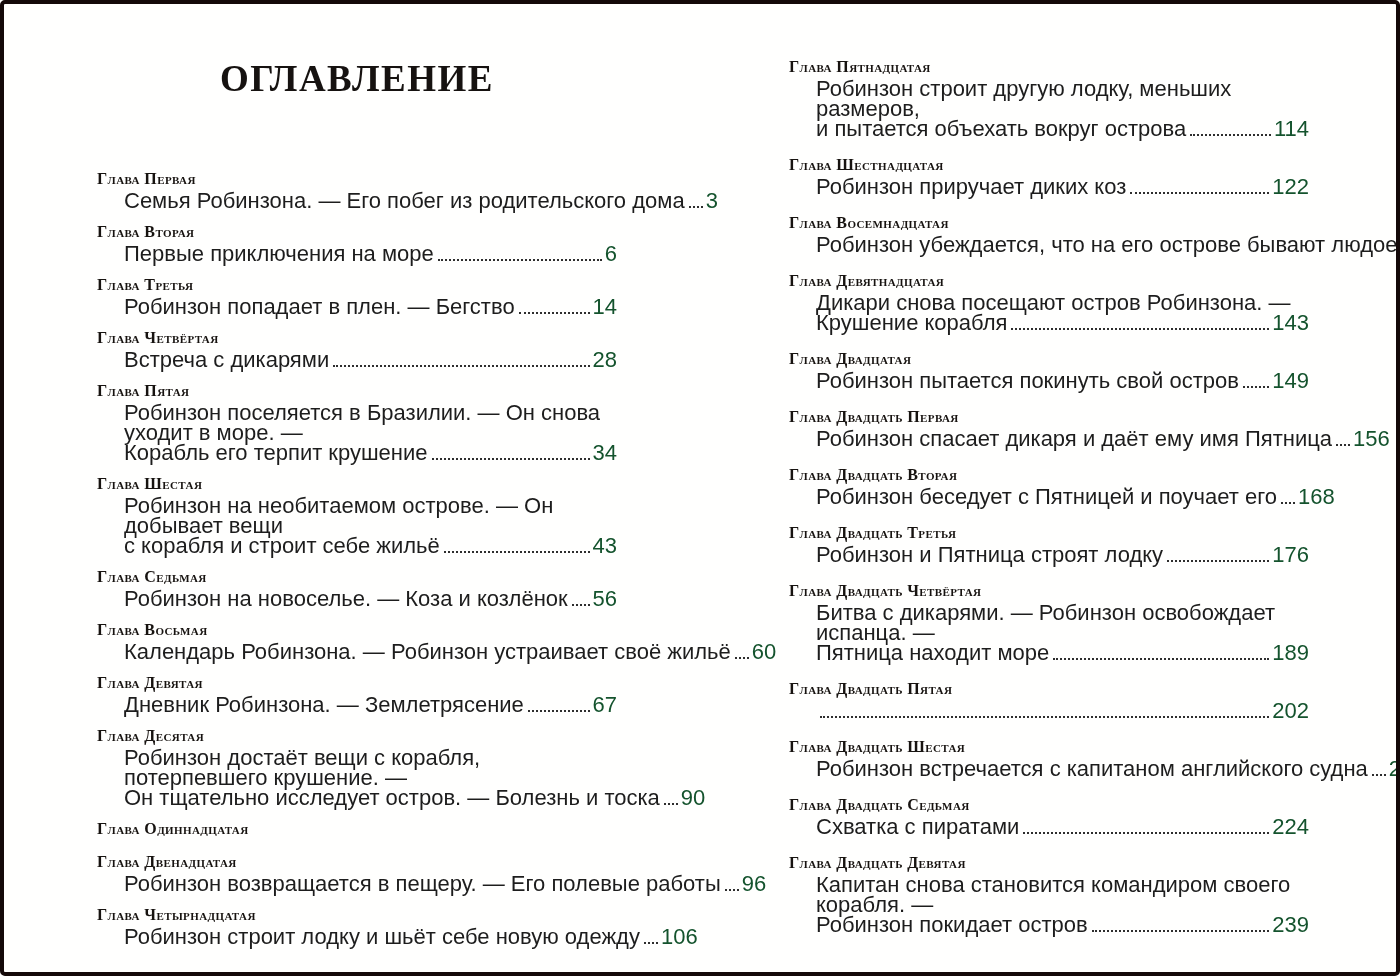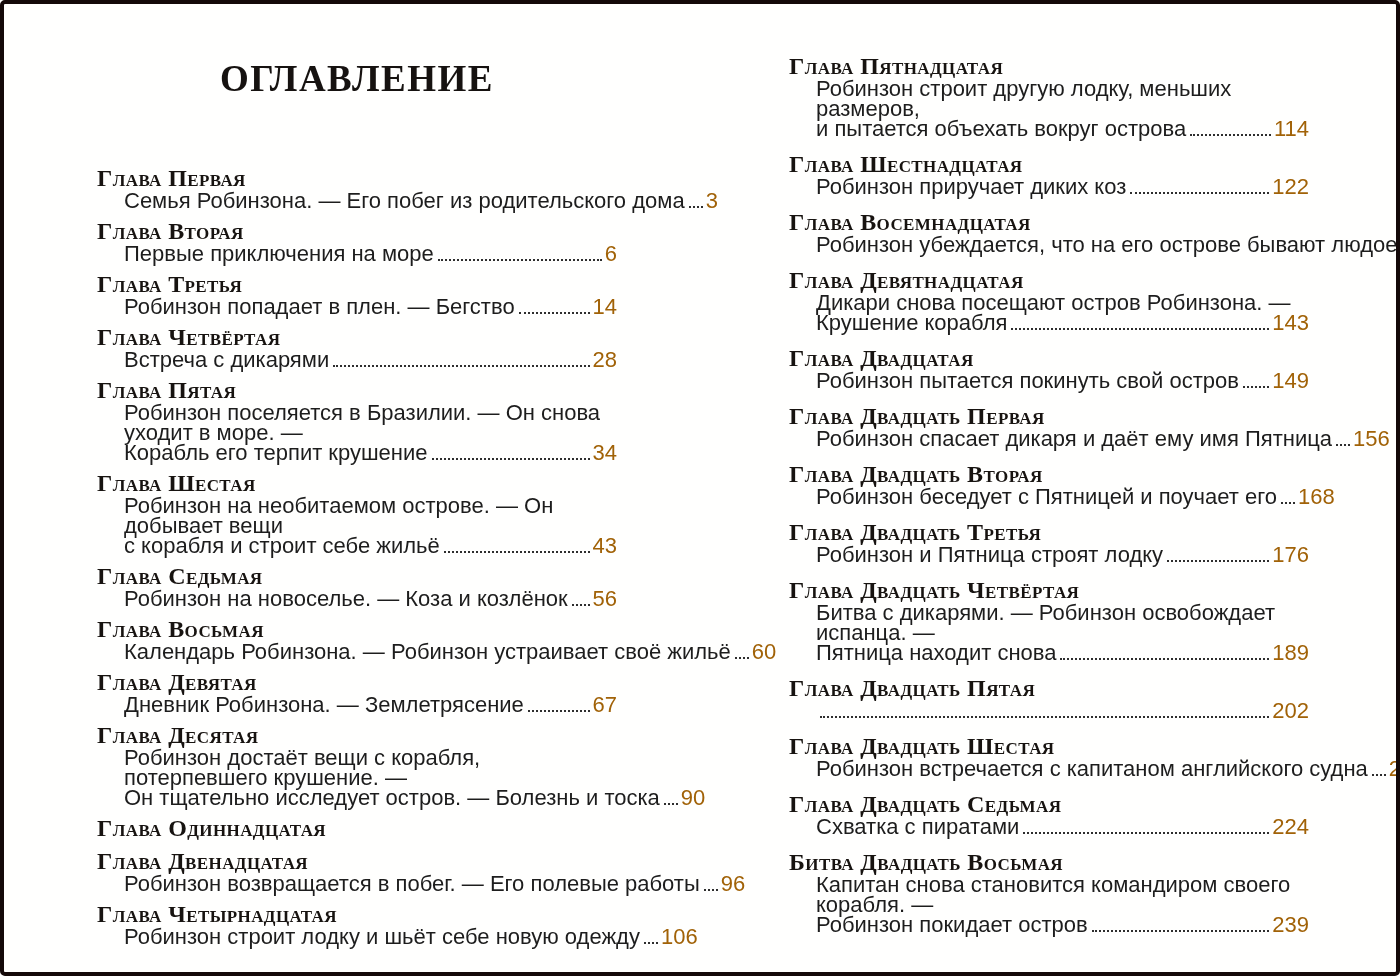--- a/index.html
+++ b/index.html
@@ -33,21 +33,21 @@
     margin: 4px 0 66px 0;
   }
 
   .entry { margin-bottom: 8px; }
   .col-right .entry { margin-bottom: 13px; }
 
   .entry-heading {
     font-family: "Liberation Serif", serif;
     font-variant: small-caps;
     font-weight: 700;
-    font-size: 24px;
+    font-size: 16px;
     line-height: 25px;
     letter-spacing: 0.4px;
     color: #171310;
     white-space: nowrap;
   }
 
   .entry-line {
     font-size: 22px;
     line-height: 20px;
     padding-left: 27px;
@@ -56,21 +56,21 @@
 
   .entry-line.with-page { display: flex; align-items: flex-end; }
   .line-text { white-space: nowrap; }
   .dots {
     flex: 1 1 auto;
     min-width: 14px;
     border-bottom: 2px dotted #2e2e2e;
     align-self: flex-end;
     margin: 0 3px 3px 4px;
   }
-  .pagenum { white-space: nowrap; color: #a16207; }
+  .pagenum { white-space: nowrap; color: #14532d; }
 </style>
 </head>
 <body>
 
 <div class="frame">
   <div class="page">
 
     <div class="col col-left">
       <h1 class="title">ОГЛАВЛЕНИЕ</h1>
       <div class="entries" id="entries-left">
@@ -167,21 +167,21 @@
             </div>
           </div>
 
   <div class="entry">
     <div class="entry-heading">Глава Одиннадцатая</div>
           </div>
 
   <div class="entry">
     <div class="entry-heading">Глава Двенадцатая</div>
   <div class="entry-line with-page">
-              <span class="line-text">Робинзон возвращается в побег. — Его полевые работы</span>
+              <span class="line-text">Робинзон возвращается в пещеру. — Его полевые работы</span>
               <span class="dots"></span>
               <span class="pagenum">96</span>
             </div>
           </div>
 
 
   <div class="entry">
     <div class="entry-heading">Глава Четырнадцатая</div>
   <div class="entry-line with-page">
               <span class="line-text">Робинзон строит лодку и шьёт себе новую одежду</span>
@@ -266,21 +266,21 @@
               <span class="line-text">Робинзон и Пятница строят лодку</span>
               <span class="dots"></span>
               <span class="pagenum">176</span>
             </div>
           </div>
 
   <div class="entry">
     <div class="entry-heading">Глава Двадцать Четвёртая</div>
   <div class="entry-line">Битва с дикарями. — Робинзон освобождает испанца. —</div>
             <div class="entry-line with-page">
-              <span class="line-text">Пятница находит снова</span>
+              <span class="line-text">Пятница находит море</span>
               <span class="dots"></span>
               <span class="pagenum">189</span>
             </div>
           </div>
 
   <div class="entry">
     <div class="entry-heading">Глава Двадцать Пятая</div>
   <div class="entry-line with-page">
               <span class="dots"></span>
               <span class="pagenum">202</span>
@@ -299,21 +299,21 @@
   <div class="entry">
     <div class="entry-heading">Глава Двадцать Седьмая</div>
   <div class="entry-line with-page">
               <span class="line-text">Схватка с пиратами</span>
               <span class="dots"></span>
               <span class="pagenum">224</span>
             </div>
           </div>
 
   <div class="entry">
-    <div class="entry-heading">Битва Двадцать Восьмая</div>
+    <div class="entry-heading">Глава Двадцать Девятая</div>
   <div class="entry-line">Капитан снова становится командиром своего корабля. —</div>
             <div class="entry-line with-page">
               <span class="line-text">Робинзон покидает остров</span>
               <span class="dots"></span>
               <span class="pagenum">239</span>
             </div>
           </div>
 </div>
     </div>
 

